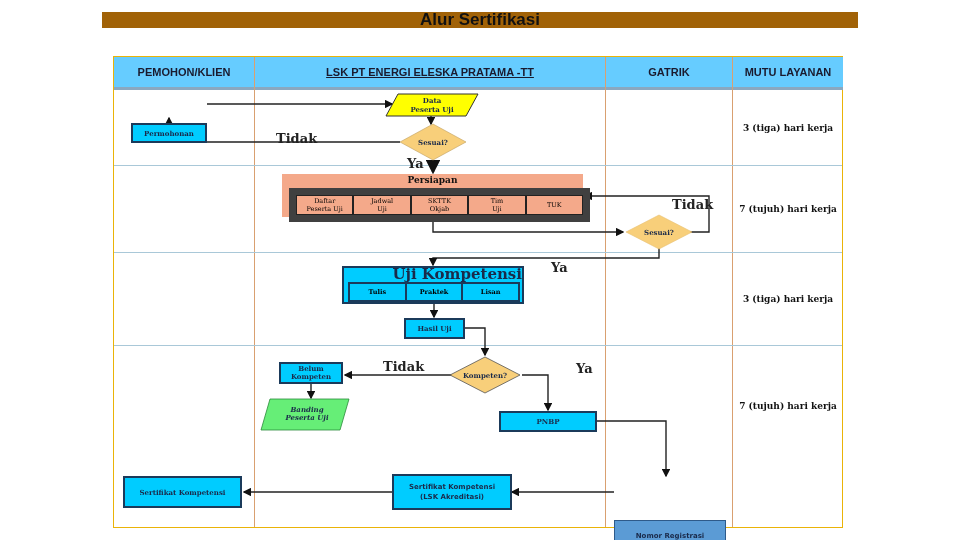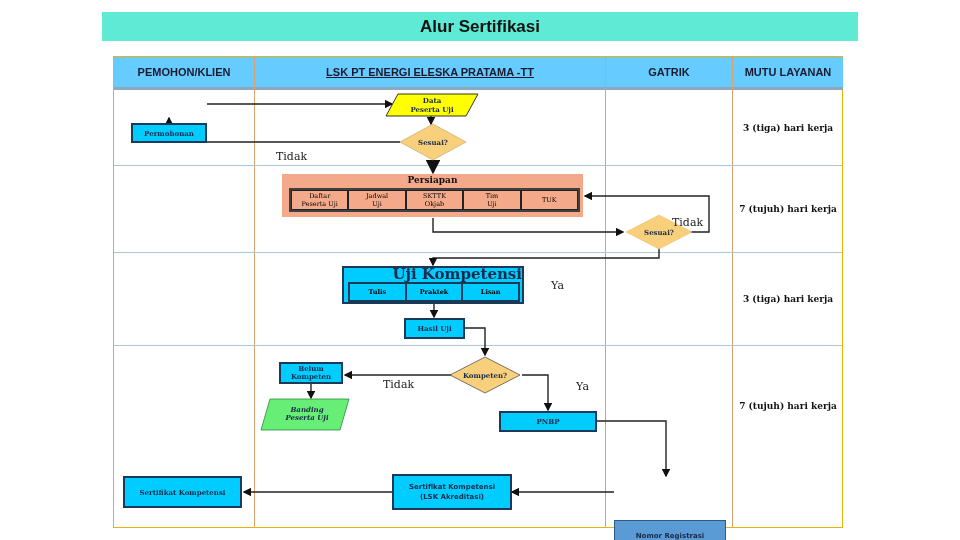--- a/index.html
+++ b/index.html
@@ -1,28 +1,28 @@
 <!DOCTYPE html>
 <html><head>
 <meta charset="utf-8">
 <style>
   html, body { margin:0; padding:0; background:#ffffff; }
   body { width:960px; height:540px; position:relative; overflow:hidden; font-family:"DejaVu Serif", serif; }
-  .title-bar { position:absolute; left:102px; top:12px; width:756px; height:29px; background:#5eead4; display:flex; align-items:center; justify-content:center; }
+  .title-bar { position:absolute; left:102px; top:12px; width:756px; height:16px; background:#a16207; display:flex; align-items:center; justify-content:center; }
   .title-bar span { font-family:"Liberation Sans", sans-serif; font-weight:bold; font-size:17px; color:#111; }
   .table { position:absolute; left:113px; top:56px; width:730px; height:472px; border:1px solid #eab308; box-sizing:border-box; }
   .hdr { position:absolute; top:0; height:33px; background:#66ccff; display:flex; align-items:center; justify-content:center; font-family:"Liberation Sans", sans-serif; font-weight:bold; font-size:11px; color:#1a1a2e; border-bottom:3px solid #8aa8c0; box-sizing:border-box; }
   .vline { position:absolute; top:0; bottom:0; width:1px; background:#d9a070; }
   .hline { position:absolute; left:0; right:0; height:1px; background:#a9c8d8; }
   .mutu { position:absolute; left:620px; width:108px; display:flex; align-items:center; justify-content:center; font-weight:bold; font-size:9px; color:#111; text-align:center; }
   .box { position:absolute; display:flex; align-items:center; justify-content:center; text-align:center; font-weight:bold; font-size:7px; color:#1a2a4a; box-sizing:border-box; }
   .cyan { background:#00ccff; border:2px solid #1b3a5a; }
   .blue2 { background:#5b9bd5; border:1px solid #2e5a8a; }
   svg.flow { position:absolute; left:0; top:0; width:960px; height:540px; pointer-events:none; }
-  .lbl { position:absolute; font-weight:normal; font-size:11px; color:#222;margin-top:19px; }
+  .lbl { position:absolute; font-weight:bold; font-size:13px; color:#222; }
   .sub { border:1px solid #222; display:flex; align-items:center; justify-content:center; text-align:center; font-size:6.5px; line-height:8px; }
 </style>
 </head>
 <body>
 
 <div class="title-bar">
   <span>Alur Sertifikasi</span>
 </div>
 
 <div class="table">
@@ -82,21 +82,21 @@
   <span>Data</span>
   <span>Peserta Uji</span>
 </div>
 
 <div class="box" style="left:405px;top:134px;width:56px;height:16px;">Sesuai?</div>
 <div class="lbl" style="left:276px;top:131px;">Tidak</div>
 <div class="lbl" style="left:407px;top:156px;">Ya</div>
 
 <div style="position:absolute;left:282px;top:174px;width:301px;height:43px;background:#f4a98a;">
   <div style="text-align:center;font-weight:bold;font-size:9px;color:#111;height:12px;line-height:13px;">Persiapan</div>
-  <div style="position:absolute;left:7px;top:14px;width:287px;height:20px;display:flex;border:2px solid #404040;">
+  <div style="position:absolute;left:7px;top:14px;width:287px;height:20px;display:flex;border:7px solid #404040;">
     <div class="sub" style="flex:1;flex-direction:column;">
         <span>Daftar</span>
         <span>Peserta Uji</span>
       </div>
     <div class="sub" style="flex:1;flex-direction:column;">
         <span>Jadwal</span>
         <span>Uji</span>
       </div>
     <div class="sub" style="flex:1;flex-direction:column;">
         <span>SKTTK</span>

